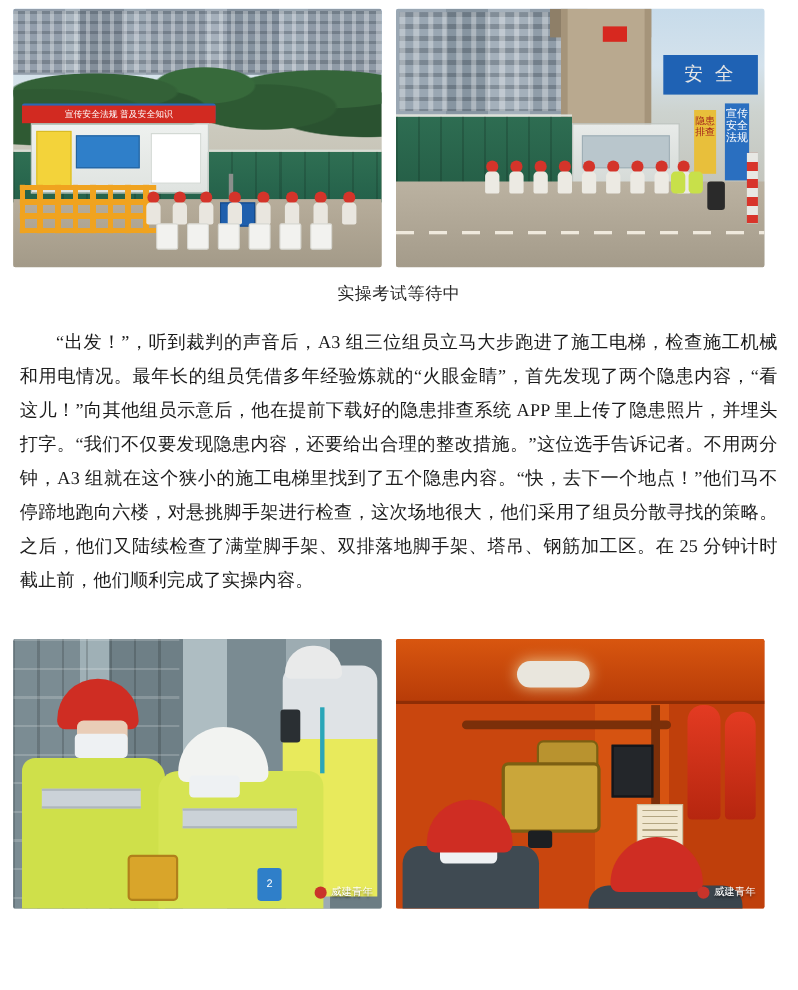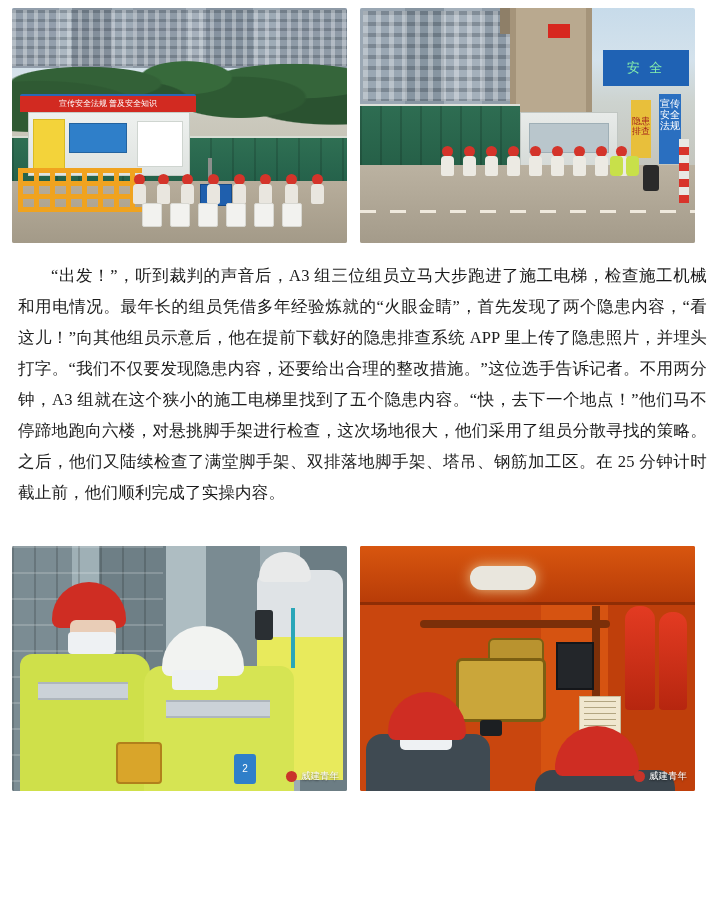--- a/index.html
+++ b/index.html
@@ -178,33 +178,33 @@
     background:#b9a98f; border-left:6px solid #a5947a; border-right:6px solid #a5947a;
   }
   .p2 .gantry-top {
     position:absolute; left:140px; top:0; width:92px; height:26px; background:#8e7f68;
   }
   .p2 .flag {
     position:absolute; left:188px; top:16px; width:22px; height:14px; background:#d7281f;
   }
   .p2 .bluebanner {
     position:absolute; right:6px; top:42px; width:86px; height:36px;
-    background:#1f62b4; color:#86efac; font-size:13px; line-height:36px; text-align:center;
+    background:#1f62b4; color:#e5e5e5; font-size:17px; line-height:36px; text-align:center;
     font-family:"Liberation Sans", sans-serif; letter-spacing:3px;
   }
   .p2 .vertbanner {
     position:absolute; right:14px; top:86px; width:22px; height:70px;
     background:#2a6fc0; color:#fff; font-size:10px; line-height:11px;
     text-align:center; padding-top:4px; box-sizing:border-box;
     font-family:"Liberation Sans", sans-serif;
   }
   .p2 .vertbanner2 {
     position:absolute; right:44px; top:92px; width:20px; height:58px;
     background:#e8bf3b; color:#a3231c; font-size:9px; line-height:10px;
-    text-align:center; padding-top:16px; box-sizing:border-box;
+    text-align:center; padding-top:5px; box-sizing:border-box;
     font-family:"Liberation Sans", sans-serif;
   }
   .p2 .greenwall {
     position:absolute; left:0; top:96px; width:160px; height:64px;
     background: linear-gradient(#2e6d52,#255f47);
     border-top:2px solid #dde0d9;
   }
   .p2 .greenwall::after{
     content:""; position:absolute; inset:0;
     background: repeating-linear-gradient(90deg, rgba(0,0,0,.15) 0 2px, transparent 2px 20px);
@@ -477,20 +477,21 @@
         <i style="left:176px"></i>
           <b style="left:175px"></b>
       </div>
       <div class="hiviz" style="left:250px"></div>
       <div class="hiviz" style="left:266px"></div>
       <div class="cam"></div>
       <div class="postbar"></div>
     </div>
   </div>
 
+  <div class="caption">实操考试等待中</div>
 
   <p class="body-text">“出发！”，听到裁判的声音后，A3 组三位组员立马大步跑进了施工电梯，检查施工机械和用电情况。最年长的组员凭借多年经验炼就的“火眼金睛”，首先发现了两个隐患内容，“看这儿！”向其他组员示意后，他在提前下载好的隐患排查系统 APP 里上传了隐患照片，并埋头打字。“我们不仅要发现隐患内容，还要给出合理的整改措施。”这位选手告诉记者。不用两分钟，A3 组就在这个狭小的施工电梯里找到了五个隐患内容。“快，去下一个地点！”他们马不停蹄地跑向六楼，对悬挑脚手架进行检查，这次场地很大，他们采用了组员分散寻找的策略。之后，他们又陆续检查了满堂脚手架、双排落地脚手架、塔吊、钢筋加工区。在 25 分钟计时截止前，他们顺利完成了实操内容。</p>
 
   <div class="img-row bottom">
 
     <div class="photo bot p3">
       <div class="bg-metal"></div>
       <div class="grid"></div>
       <div class="person3"></div>
       <div class="helmet-blue"></div>

